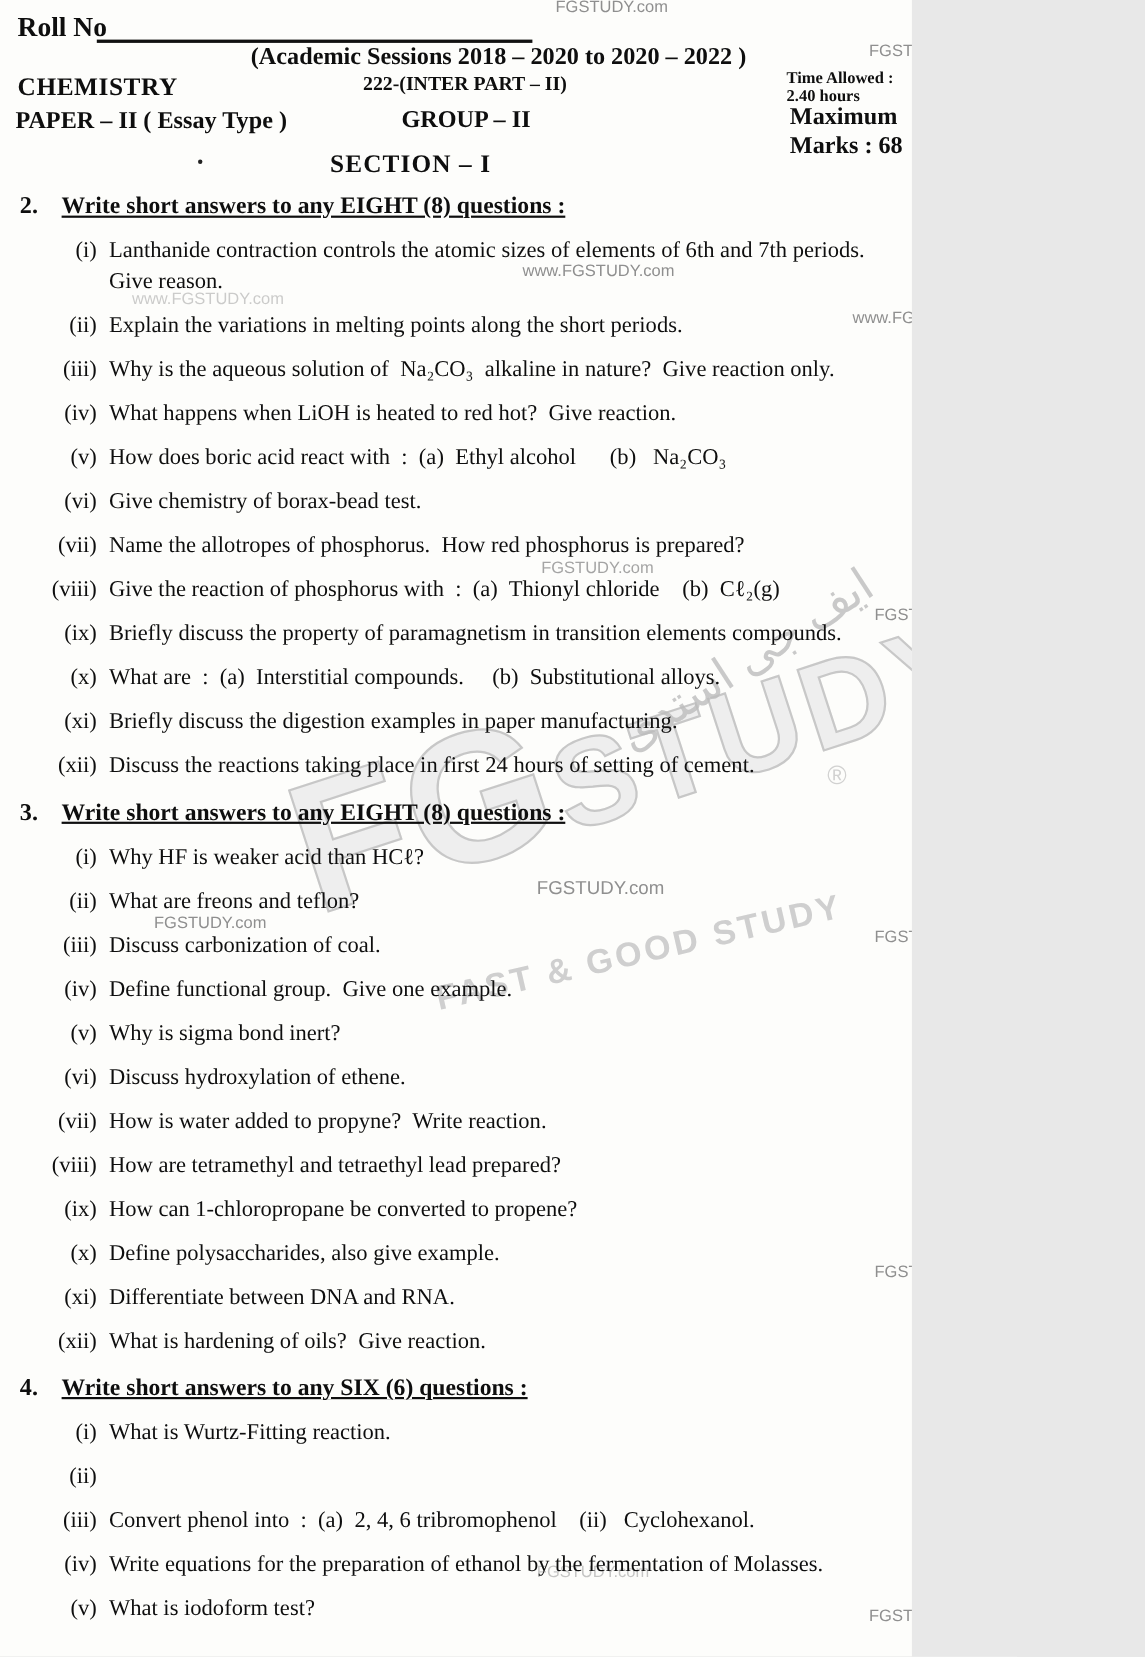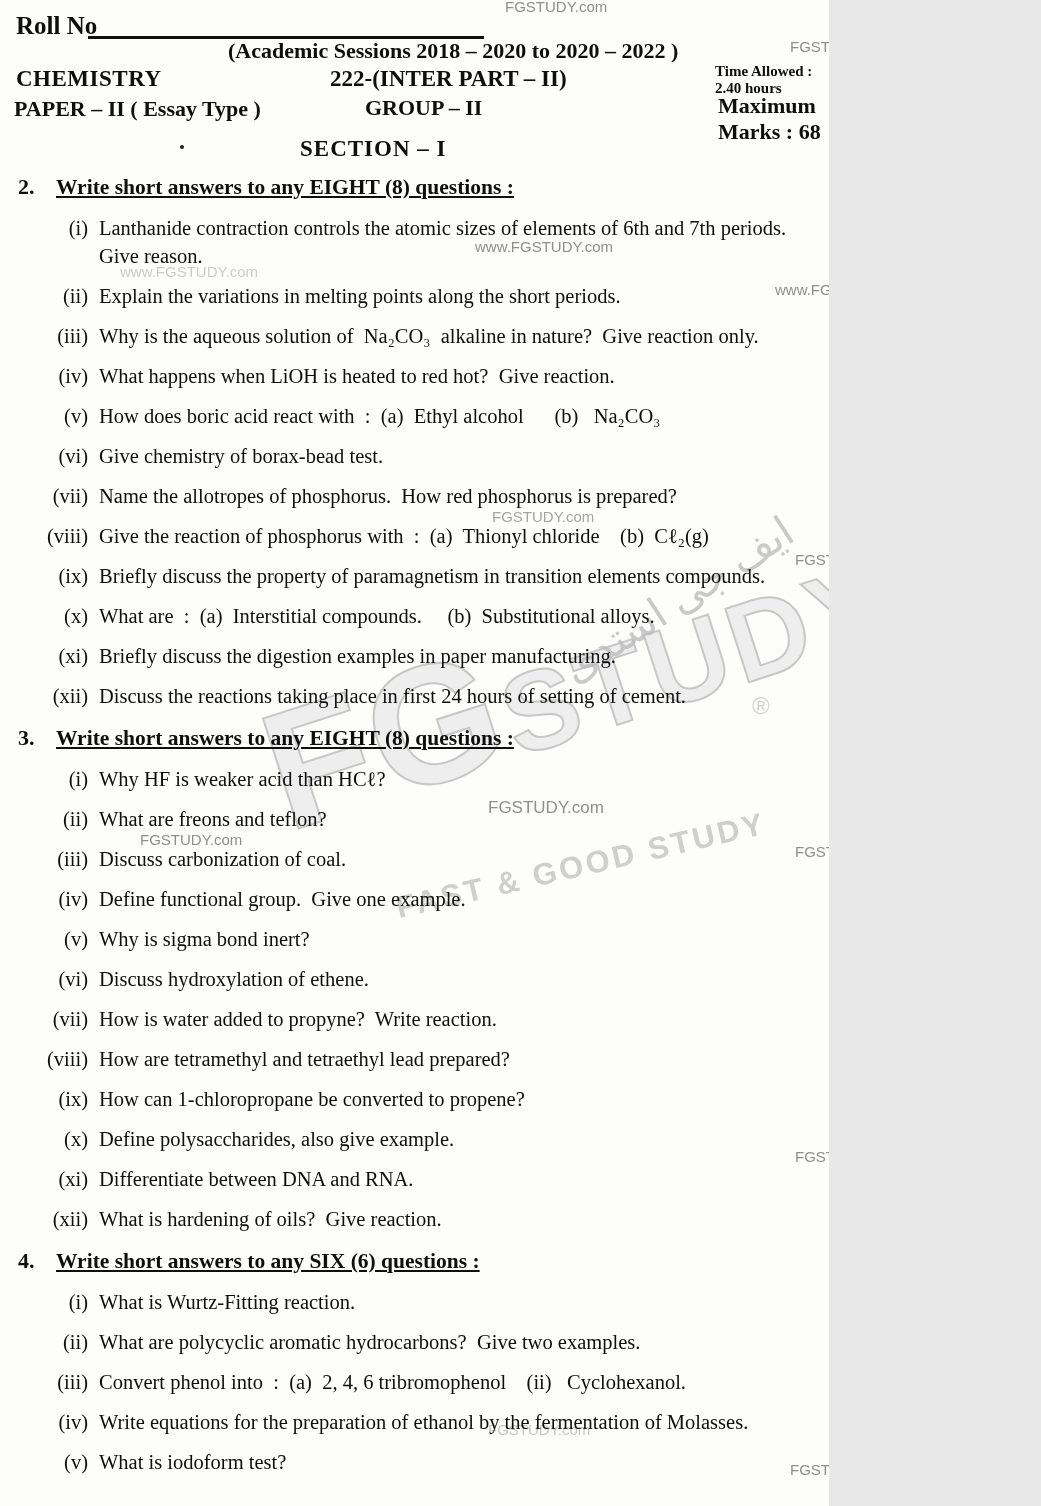--- a/index.html
+++ b/index.html
@@ -40,21 +40,21 @@
     left:545px;top:575px;transform:rotate(-33deg);
     font-size:42px;color:#bdbdbd;opacity:.8;
   }
   
   .hdr{position:absolute;z-index:1;font-weight:bold;}
   .hdr-rollno{left:16px;top:12px;font-size:25px;}
   .roll-line{position:absolute;z-index:1;left:88px;top:36px;width:396px;border-bottom:3px solid #111;}
   .hdr-fillnote{left:556px;top:10px;font-size:22px;}
   .hdr-session{left:228px;top:38px;font-size:22px;}
   .hdr-subject{left:16px;top:66px;font-size:23px;letter-spacing:.5px;}
-  .hdr-papercode{left:330px;top:66px;font-size:23px;}
+  .hdr-papercode{left:330px;top:66px;font-size:18px;}
   .hdr-time{left:715px;top:63px;font-size:15px;}
   .hdr-papertype{left:14px;top:96px;font-size:22px;}
   .hdr-group{left:365px;top:95px;font-size:22px;}
   .hdr-maxmarks{left:718px;top:93px;font-size:22px;}
   .hdr-section{left:300px;top:136px;font-size:23px;letter-spacing:1px;}
   .artifact-dot{position:absolute;z-index:1;left:180px;top:145px;width:4px;height:4px;
     border-radius:50%;background:#222;}
   
   .main{position:absolute;z-index:1;left:0;top:166px;width:1041px;}
   .q-row{display:flex;align-items:baseline;margin:6px 0 12px 0;line-height:29px;}
@@ -222,21 +222,20 @@
           <span class="q-no">4.</span>
           <span class="q-heading">Write short answers to any SIX (6) questions :</span>
           <span class="q-marks">12</span>
         </div>
         <div class="q-item">
           <span class="i-num">(i)</span>
           <span class="i-text">What is Wurtz-Fitting reaction.</span>
         </div>
         <div class="q-item">
           <span class="i-num">(ii)</span>
-          <span class="i-text">What are polycyclic aromatic hydrocarbons?  Give two examples.</span>
         </div>
         <div class="q-item">
           <span class="i-num">(iii)</span>
           <span class="i-text">Convert phenol into  :  (a)  2, 4, 6 tribromophenol    (ii)   Cyclohexanol.</span>
         </div>
         <div class="q-item">
           <span class="i-num">(iv)</span>
           <span class="i-text">Write equations for the preparation of ethanol by the fermentation of Molasses.</span>
         </div>
         <div class="q-item">

